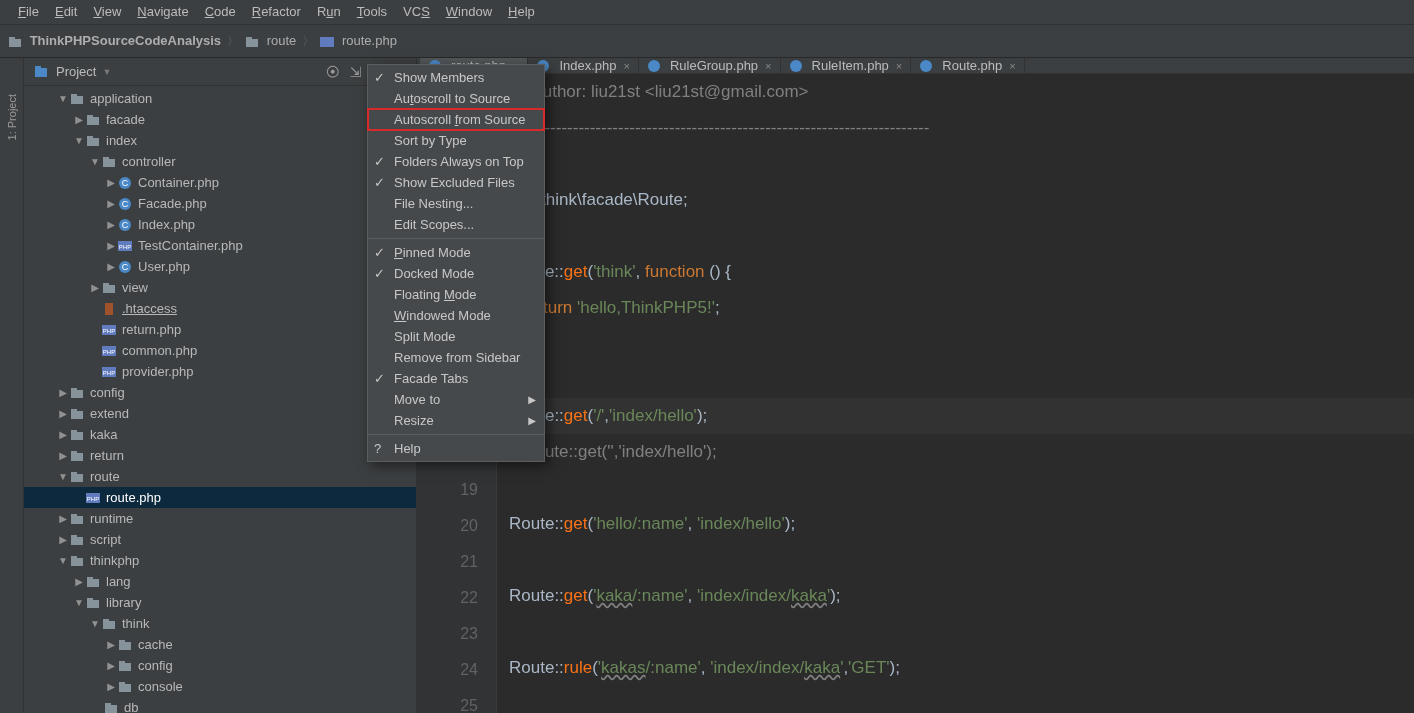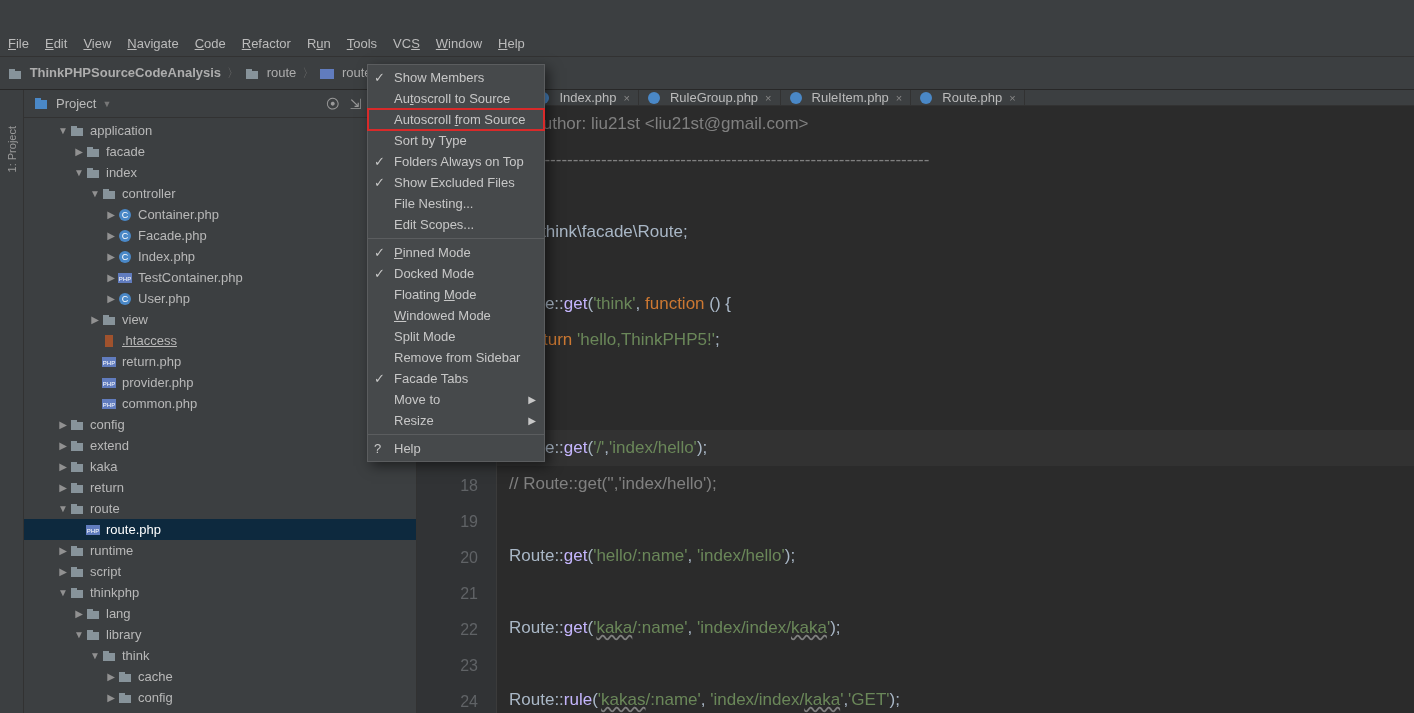--- a/index.html
+++ b/index.html
@@ -1,19 +1,19 @@
 <!DOCTYPE html>
 <html><head>
 <meta charset="utf-8">
 <style>
 * { margin:0; padding:0; box-sizing:border-box; font-family:"Segoe UI",Arial,sans-serif; }
 body { background:#3c3f41; color:#bbbbbb; width:1414px; height:713px; overflow:hidden; font-size:13px; position:relative; }
 
 
-.menubar { height:24px; display:flex; align-items:center; padding:0 0; background:#3c3f41;margin-top:32px; }
+.menubar { height:24px; display:flex; align-items:center; padding:0 10px; background:#3c3f41; }
 .menubar .mi { padding:0 8px; line-height:24px; cursor:default; color:#bbbbbb; }
 .menubar .mi u { text-decoration:underline; }
 
 
 .navbar { height:24px; display:flex; align-items:center; padding:16px 8px; background:#3c3f41; border-top:1px solid #323232; border-bottom:1px solid #282828; }
 .bc { display:flex; align-items:center; gap:4px; color:#adadad; }
 .bc .sep { color:#6e6e6e; font-size:12px; padding:0 2px;}
 .ic { width:14px; height:14px; display:inline-block; vertical-align:middle; margin-right:4px;}
 
 
@@ -47,21 +47,21 @@
 .tab.active { background:#515658;}
 .tab .cl { color:#888; font-size:11px; margin-left:2px;}
 .code-wrap { flex:1; display:flex; background:#2b2b2b; position:relative;}
 .gutter { width:80px; background:#313335; border-right:1px solid #3b3b3b; text-align:right; padding:2px 18px 0 0; font-family:Consolas,monospace; font-size:16px; color:#606366; line-height:36px;}
 .gutter div { height:36px;}
 .code { flex:1; font-family:Consolas,monospace; font-size:17px; line-height:36px; padding-left:12px; position:relative; white-space:pre; color:#a9b7c6;}
 .code .ln { height:36px;}
 .code .hl-line { position:absolute; left:-12px; right:0; height:36px; background:#323232; z-index:0;}
 .code .cm { color:#808080;}
 .code .kw { color:#cc7832;}
-.code .fn { color:#c4b5fd;}
+.code .fn { color:#f97316;}
 .code .st { color:#6a8759;}
 .code .op { color:#a9b7c6;}
 .code .dash { color:#808080;}
 .uwave { text-decoration:underline wavy #808080;}
 
 
 .ctxmenu { position:absolute; background:#46494b; border:1px solid #5b5d5f; box-shadow:4px 4px 12px rgba(0,0,0,.5); width:178px; left:367px; top:64px; z-index:100; font-size:13px; padding:2px 0;}
 .ctxmenu .item { height:21px; display:flex; align-items:center; padding:0 10px 0 26px; position:relative; color:#c7c7c7;}
 .ctxmenu .item .ck { position:absolute; left:6px; color:#c7c7c7;}
 .ctxmenu .item .sub { position:absolute; right:8px; font-size:10px; color:#c7c7c7;}
@@ -232,29 +232,29 @@
               <text x="7" y="8" font-size="6" fill="#fff" text-anchor="middle">PHP</text>
             </svg></span>
           <span class="lbl">return.php</span>
         </div>
         <div class="node" style="padding-left: 64px;">
           <span class="arrow none">▶</span>
           <span class="ic"><svg width="14" height="10">
               <rect width="14" height="10" fill="#617cbe"></rect>
               <text x="7" y="8" font-size="6" fill="#fff" text-anchor="middle">PHP</text>
             </svg></span>
-          <span class="lbl">provider.php</span>
+          <span class="lbl">common.php</span>
         </div>
         <div class="node" style="padding-left: 64px;">
           <span class="arrow none">▶</span>
           <span class="ic"><svg width="14" height="10">
               <rect width="14" height="10" fill="#617cbe"></rect>
               <text x="7" y="8" font-size="6" fill="#fff" text-anchor="middle">PHP</text>
             </svg></span>
-          <span class="lbl">common.php</span>
+          <span class="lbl">provider.php</span>
         </div>
         <div class="node" style="padding-left: 32px;">
           <span class="arrow ">▶</span>
           <span class="ic"><svg width="14" height="14">
               <rect x="1" y="4" width="12" height="8" fill="#87939a"></rect>
               <rect x="1" y="2" width="6" height="3" fill="#87939a"></rect>
             </svg></span>
           <span class="lbl">config</span>
         </div>
         <div class="node" style="padding-left: 32px;">

